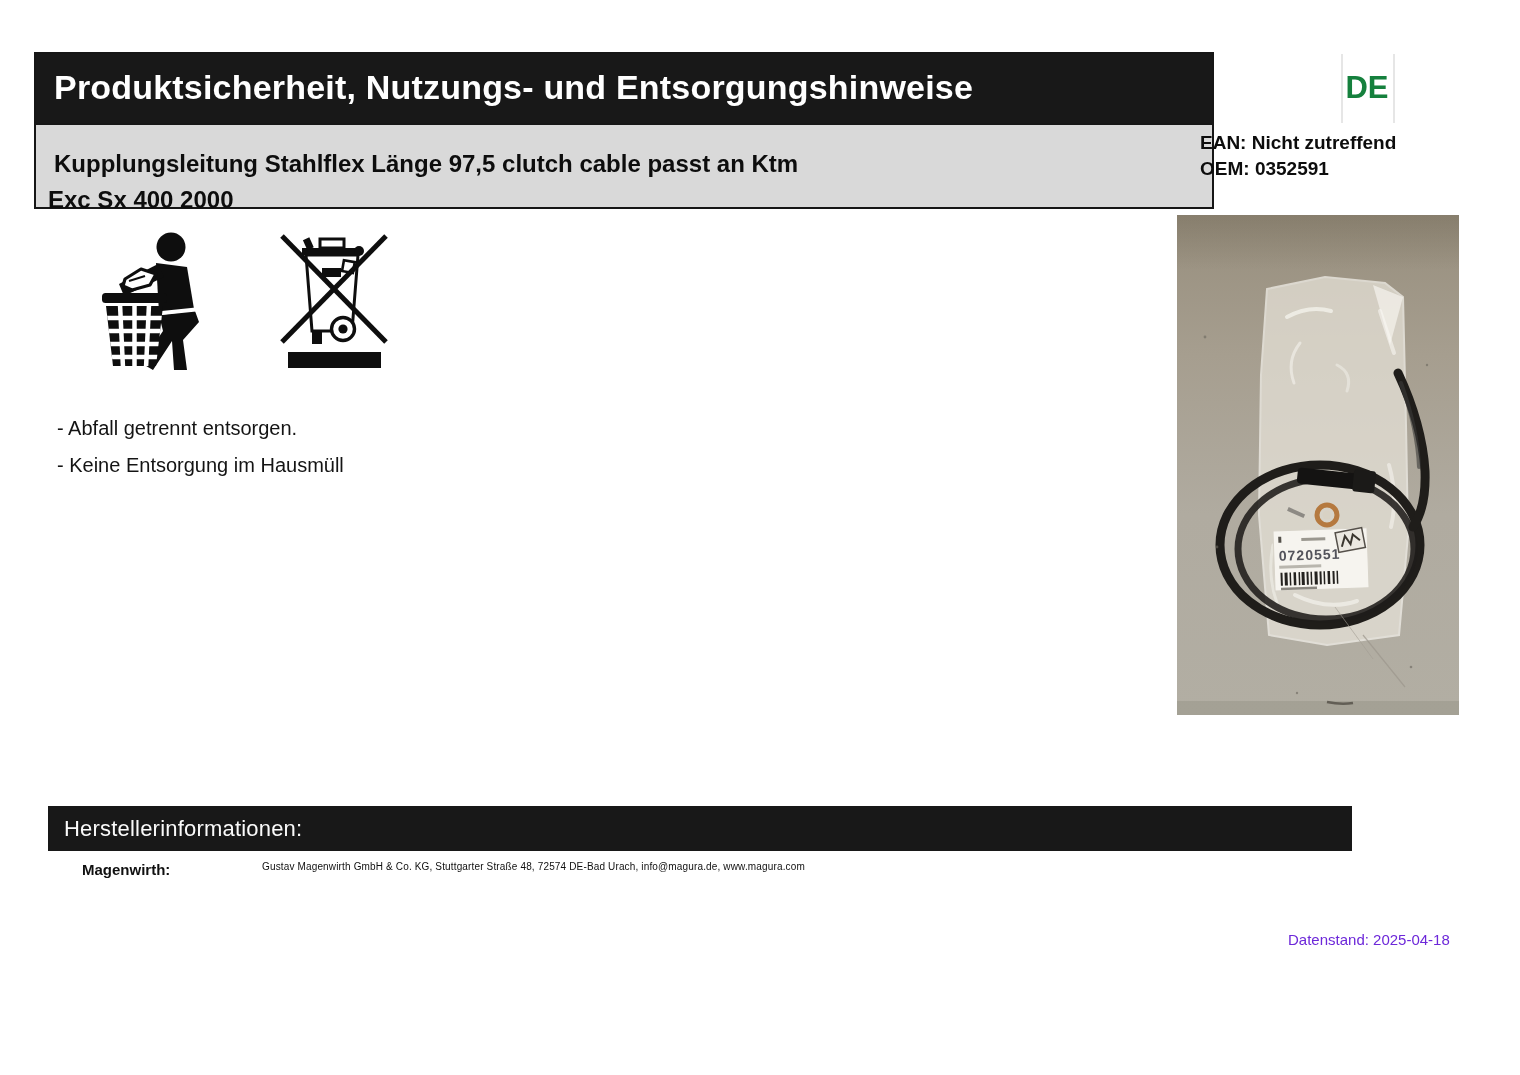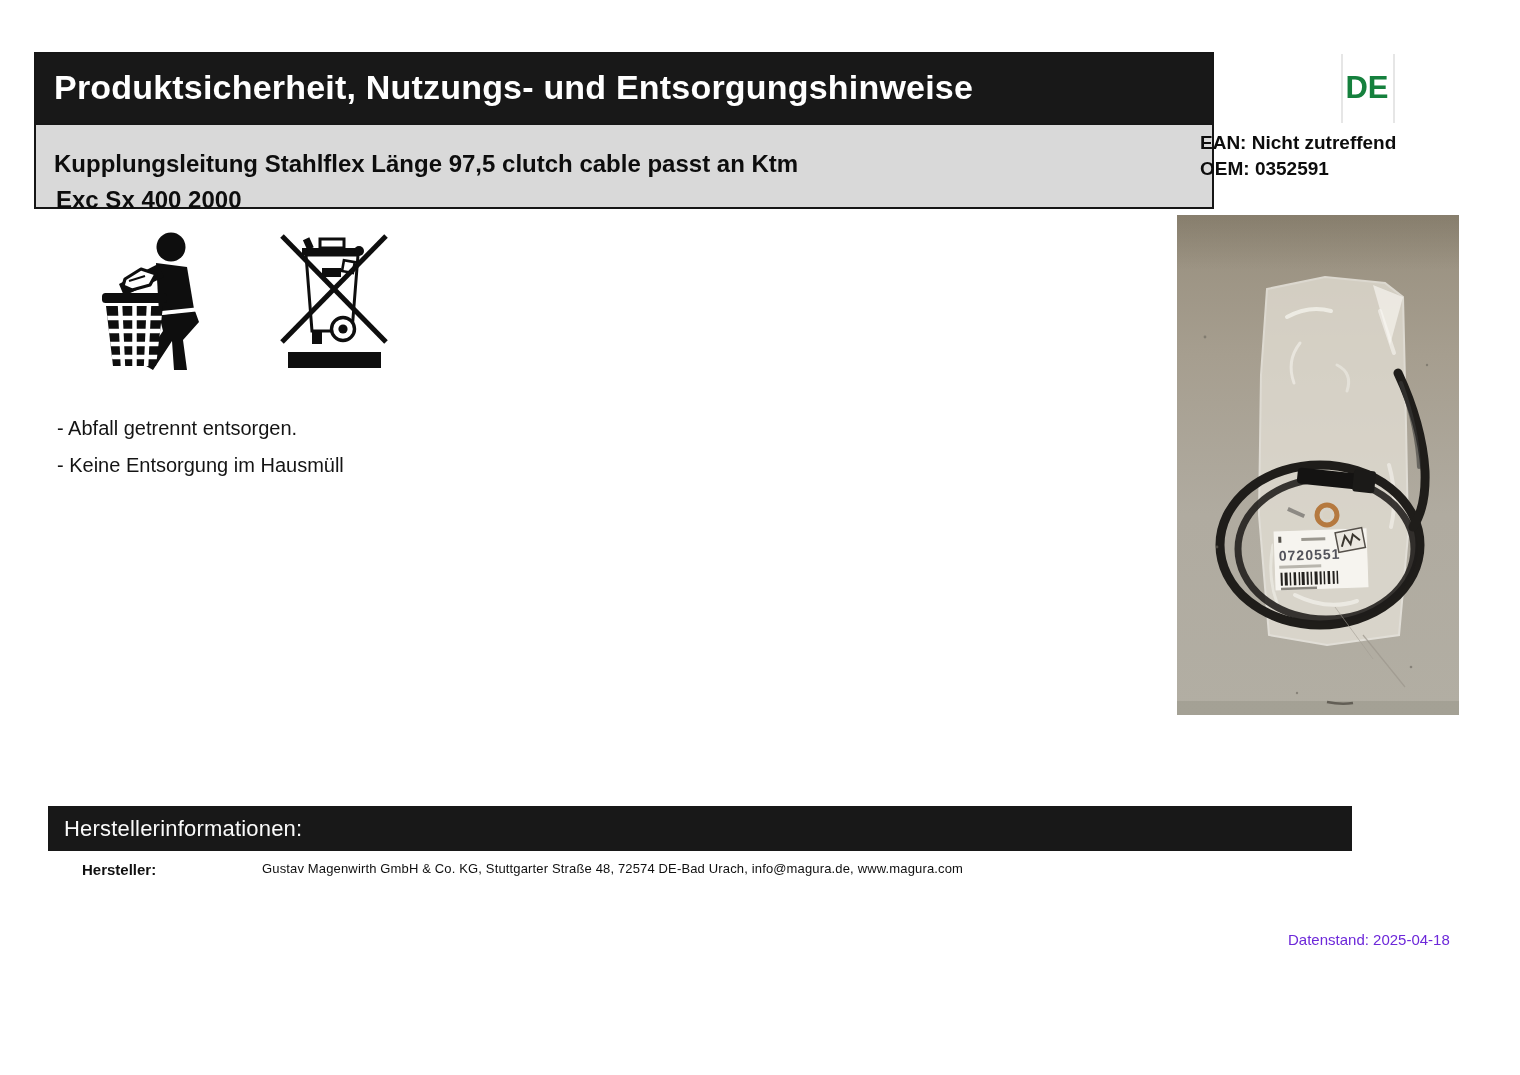--- a/index.html
+++ b/index.html
@@ -10,36 +10,36 @@
   .header-block{position:absolute;left:34px;top:52px;width:1180px;border:2px solid #161616;box-sizing:border-box;}
   .title-bar{position:relative;height:69px;background:#181818;color:#fff;}
   .doc-title{position:absolute;left:18px;top:0;line-height:67px;font-size:34px;font-weight:bold;letter-spacing:0.2px;white-space:nowrap;}
   .vdiv{position:absolute;top:0;width:2px;height:100%;background:#e6e6e6;}
   .vdiv.d1{left:1305px;}
   .vdiv.d2{left:1357px;}
   .lang-badge{position:absolute;left:1305px;top:0;width:52px;text-align:center;line-height:67px;font-size:31px;font-weight:bold;color:#15803d;}
   .subtitle-bar{position:relative;height:84px;background:#d9d9d9;border-top:2px solid #161616;box-sizing:border-box;}
   .product-name{position:absolute;left:0;top:5px;font-size:24px;font-weight:bold;line-height:36px;color:#0d0d0d;margin-top:16px;}
   .product-name .l1{display:block;padding-left:18px;white-space:nowrap;}
-  .product-name .l2{display:block;padding-left:20px;white-space:nowrap;}
+  .product-name .l2{display:block;padding-left:12px;white-space:nowrap;}
   .id-box{position:absolute;left:1133px;top:5px;font-size:19px;font-weight:bold;line-height:26px;color:#0d0d0d;margin-left:31px;}
   .id-box div{white-space:nowrap;}
 
   
   .icon-abs{position:absolute;}
   .notes{position:absolute;left:57px;top:410px;font-size:20px;line-height:37px;color:#141414;}
 
   
   .photo{position:absolute;left:1177px;top:215px;width:282px;height:500px;}
 
   
   .mfr-bar{position:absolute;left:48px;top:806px;width:1304px;height:45px;background:#181818;box-sizing:border-box;}
   .mfr-bar span{position:absolute;left:16px;top:0;line-height:45px;font-size:22px;color:#fafafa;letter-spacing:0.2px;}
   .mfr-label{position:absolute;left:82px;top:861px;font-size:15px;font-weight:bold;color:#101010;}
-  .mfr-value{position:absolute;left:262px;top:861px;font-size:13px;color:#101010;letter-spacing:0.15px;}
+  .mfr-value{position:absolute;left:262px;top:861px;font-size:10px;color:#101010;letter-spacing:0.15px;}
   .datenstand{position:absolute;left:1288px;top:931px;font-size:15px;color:#6d28d9;}
 </style>
 </head>
 <body>
 
 <div class="page">
 
   <div class="header-block">
     <div class="title-bar">
       <span class="doc-title">Produktsicherheit, Nutzungs- und Entsorgungshinweise</span>
@@ -198,18 +198,18 @@
       </g>
       <path d="M 150 487 q 14 3 26 1" fill="none" stroke="#514d45" stroke-width="2.5" opacity="0.8"></path>
       <path d="M 186 420 L 228 472" fill="none" stroke="#9b968c" stroke-width="1.2" opacity="0.7"></path>
       <path d="M 158 392 L 196 444" fill="none" stroke="#a19c92" stroke-width="1" opacity="0.6"></path>
     </svg>
   </div>
 
   <div class="mfr-bar">
     <span>Herstellerinformationen:</span>
   </div>
-  <div class="mfr-label">Hersteller:</div>
+  <div class="mfr-label">Magenwirth:</div>
   <div class="mfr-value">Gustav Magenwirth GmbH &amp; Co. KG, Stuttgarter Straße 48, 72574 DE-Bad Urach, info@magura.de, www.magura.com</div>
 
   <div class="datenstand">Datenstand: 2025-04-18</div>
 
 </div>
 
 </body></html>

